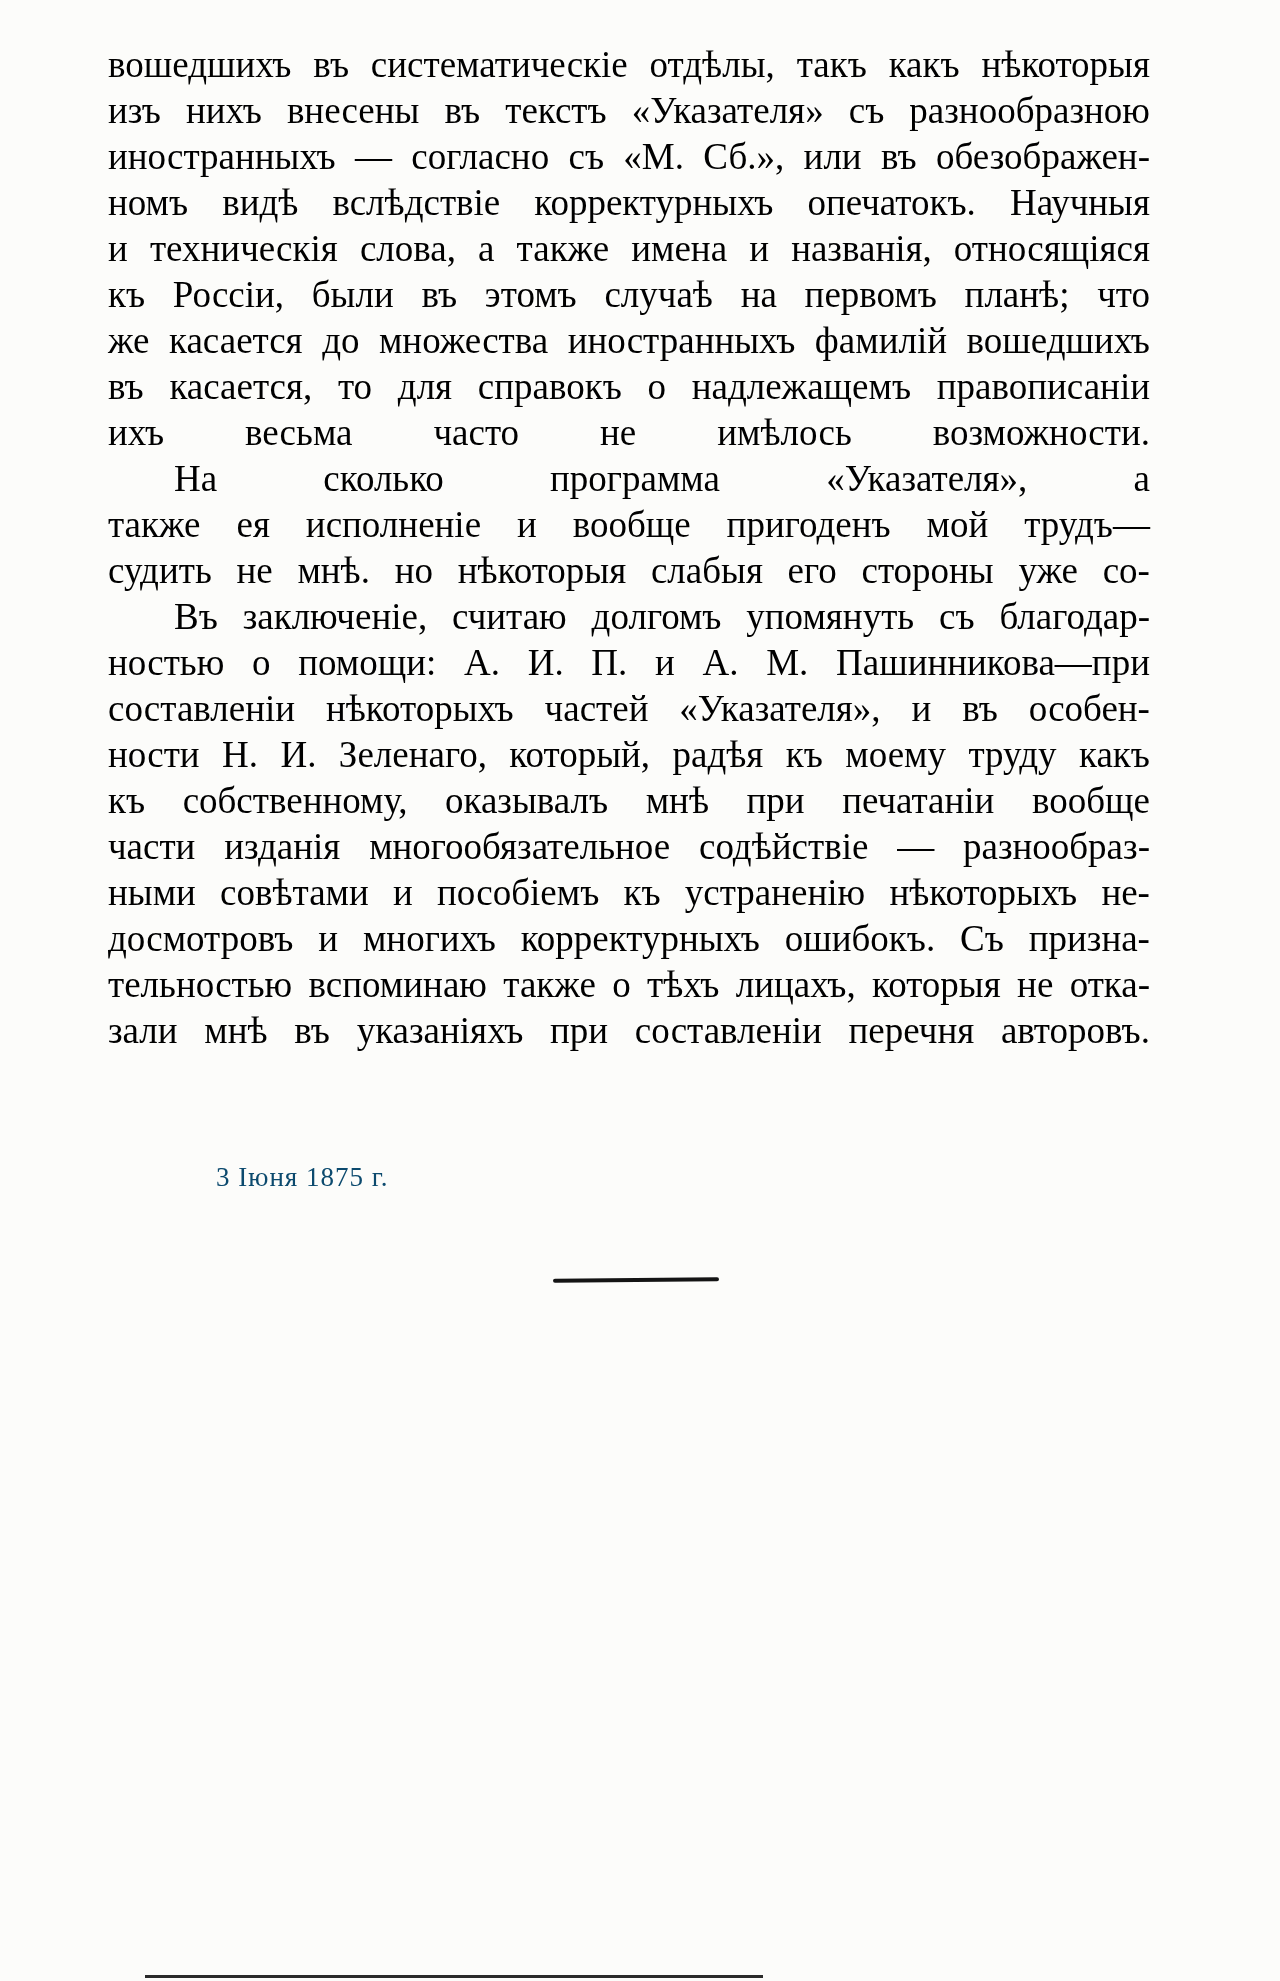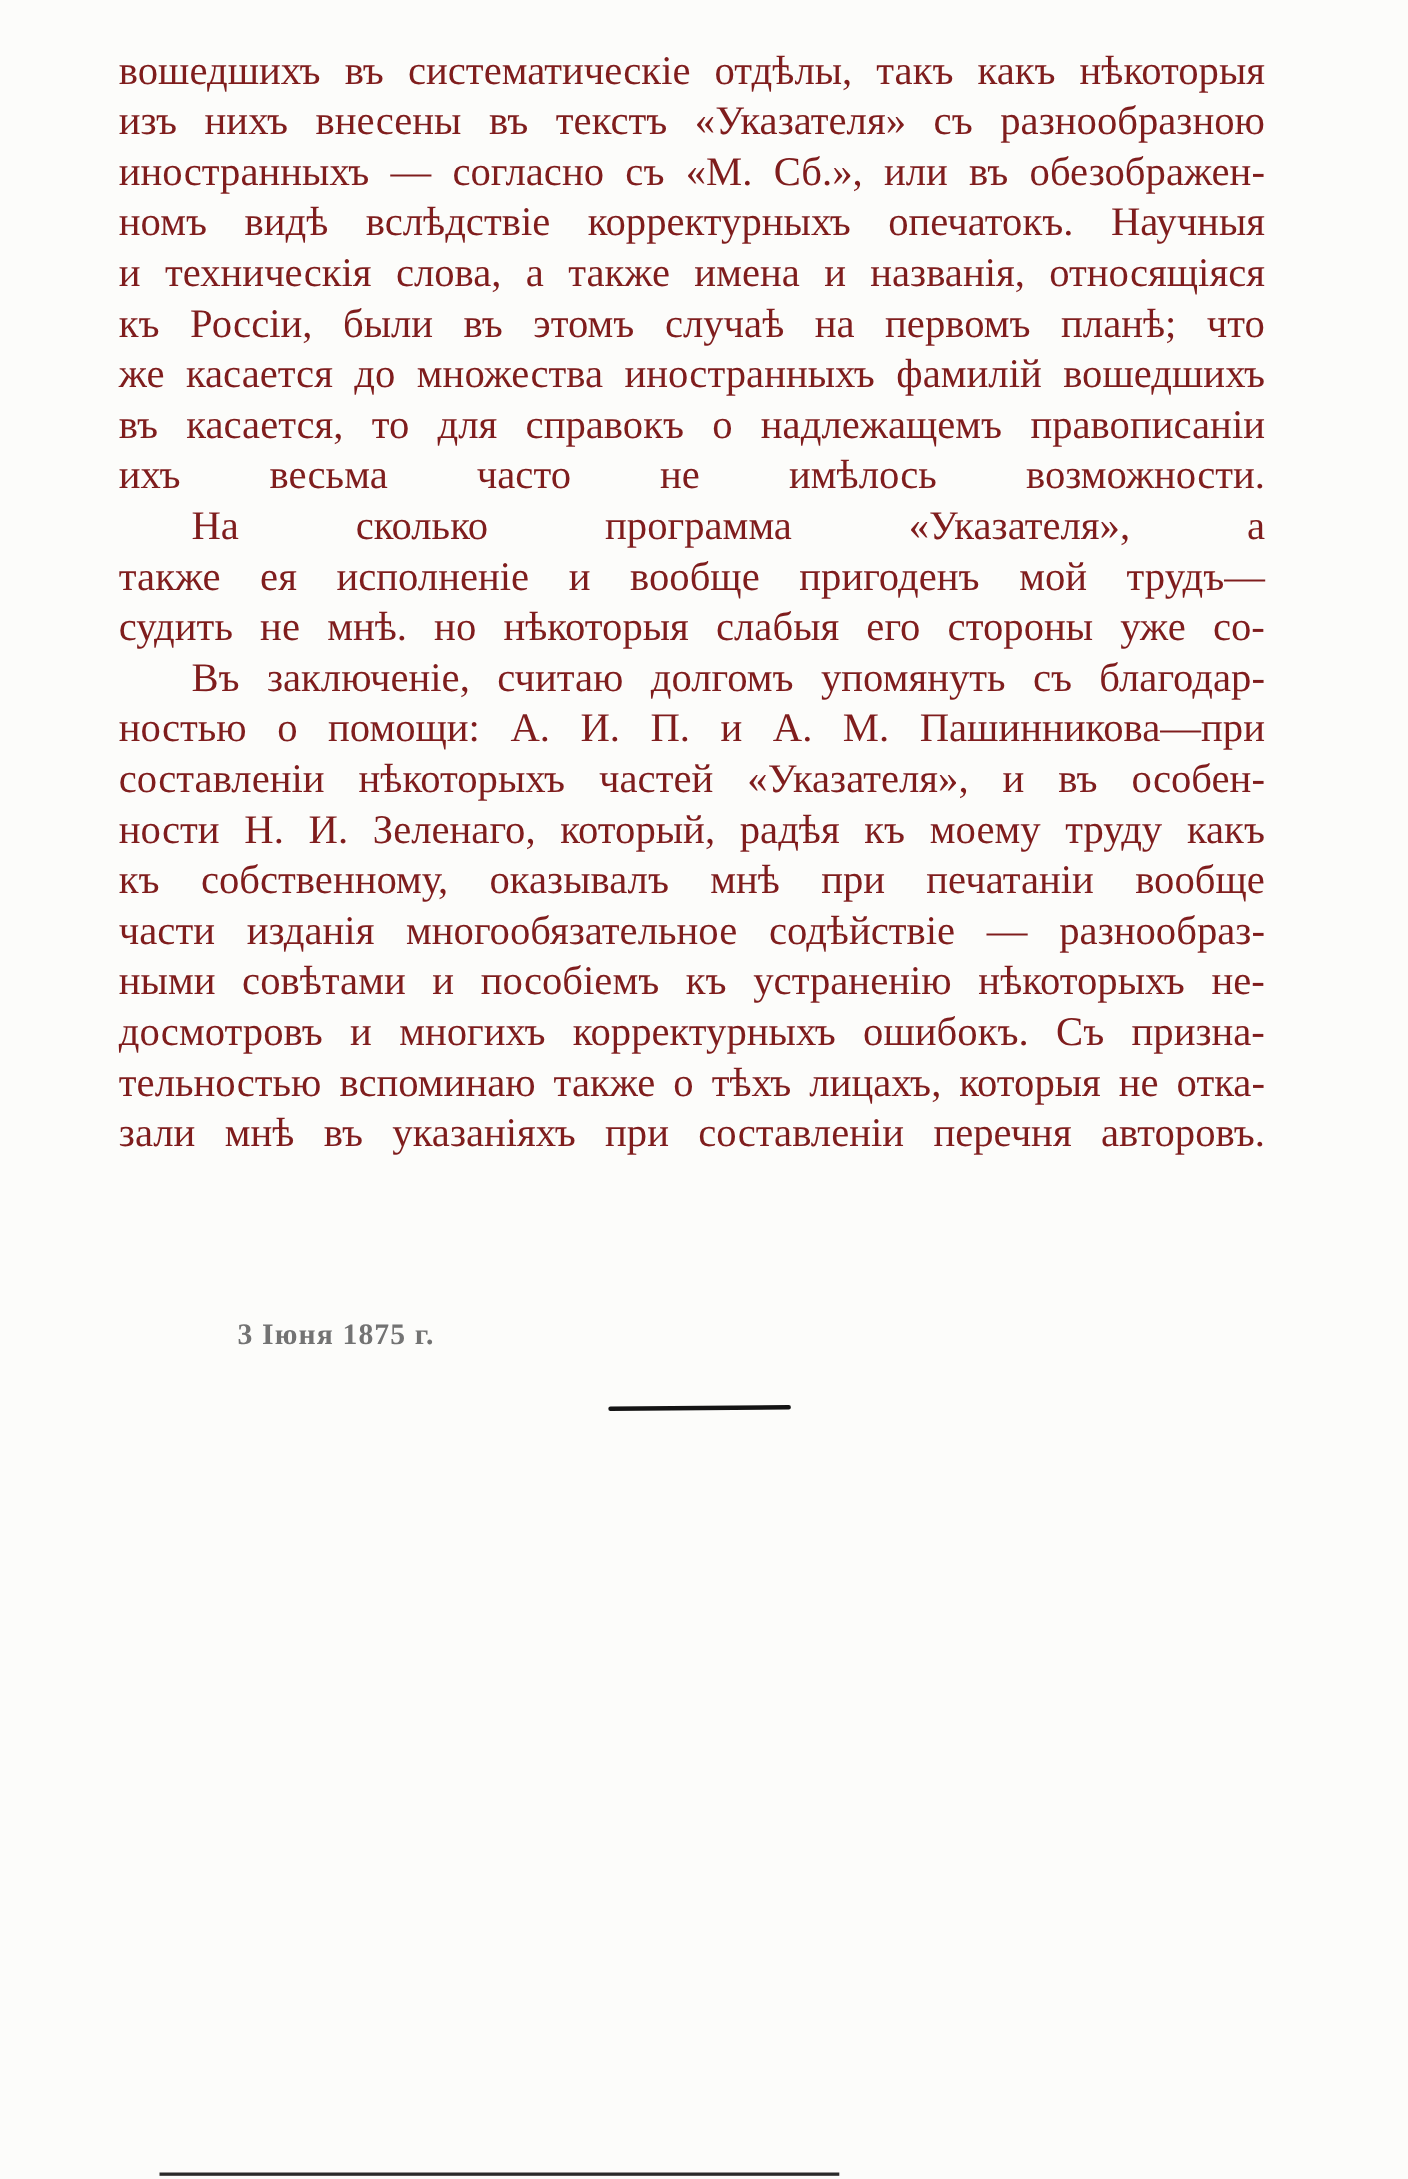--- a/index.html
+++ b/index.html
@@ -10,21 +10,21 @@
     position:relative;
     overflow:hidden;
   }
   .page{
     position:absolute;inset:0;
     background:#fcfcfa;
   }
   .textblock{
     position:absolute;
     left:108px;top:42px;width:1042px;
-    color:#7f1d1d;
+    color:#000000;
     font-size:37px;
   }
   .line{
     display:flex;
     justify-content:space-between;
     align-items:baseline;
     flex-wrap:nowrap;
     height:46px;
     line-height:46px;
     white-space:nowrap;
@@ -32,26 +32,26 @@
   .line.last{
     justify-content:space-between;
     gap:0.34em;
   }
   .line.indent{
     padding-left:66px;
   }
   .w{display:inline-block;}
   .dateline{
     position:absolute;
-    left:216px;top:1196px;
+    left:216px;top:1160px;
     font-size:27px;
     line-height:34px;
-    font-weight:bold;
+    font-weight:normal;
     letter-spacing:1px;
-    color:#737373;
+    color:#0c4a6e;
   }
   .closing-rule{
     position:absolute;
     left:553px;top:1278px;
     width:166px;height:4px;
     background:#141414;
     border-radius:2px;
     transform:rotate(-0.5deg);
   }
   .scan-edge-line{

